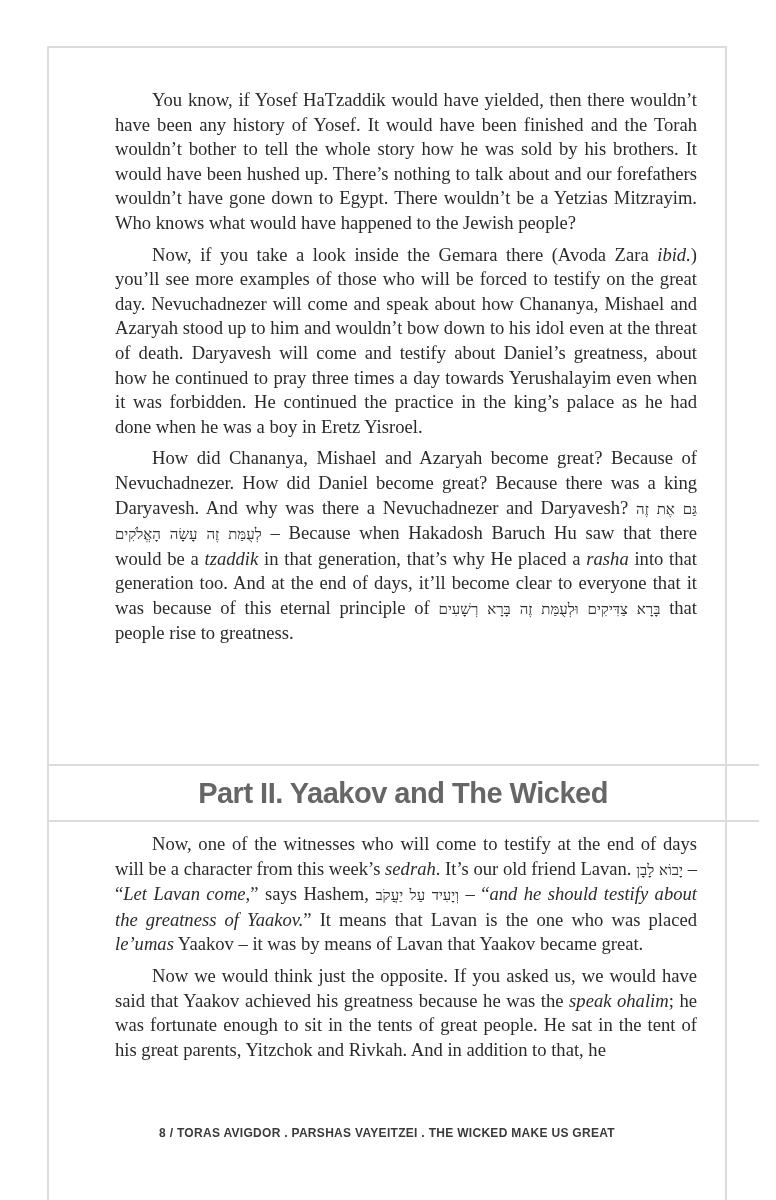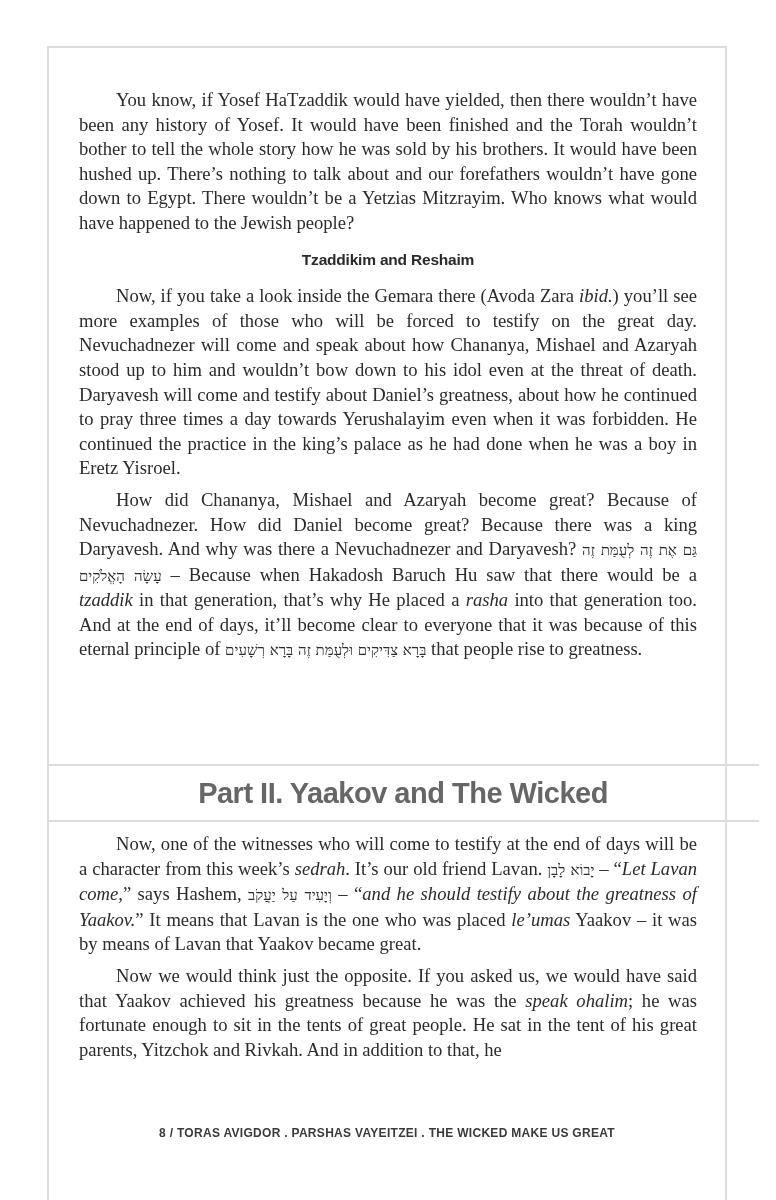--- a/index.html
+++ b/index.html
@@ -35,20 +35,21 @@
       line-height: 24.6px;
       text-align: justify;
       color: #2b2b2b;
     }
     .content p {
       margin: 0 0 7px 0;
       text-indent: 0;
     }
     .content p.indent {
       text-indent: 37px;
+      margin-left: 36px;
     }
     .content p .he {
       font-family: "DejaVu Serif", serif;
       font-size: 15px;
       direction: rtl;
       unicode-bidi: isolate;
     }
     .content em { }
     .subhead {
       text-align: center;
@@ -95,21 +96,20 @@
       color: #3a3a3a;
     }
   </style>
 </head>
 <body>
 
 <div class="page-frame"></div>
 
 <div class="content" id="block-top">
   <p class="indent">You know, if Yosef HaTzaddik would have yielded, then there wouldn’t have been any history of Yosef. It would have been finished and the Torah wouldn’t bother to tell the whole story how he was sold by his brothers. It would have been hushed up. There’s nothing to talk about and our forefathers wouldn’t have gone down to Egypt. There wouldn’t be a Yetzias Mitzrayim. Who knows what would have happened to the Jewish people?</p>
-  <div class="subhead">Tzaddikim and Reshaim</div>
   <p class="indent"><span>Now, if you take a look inside the Gemara there (Avoda Zara </span><em>ibid.</em><span>) you’ll see more examples of those who will be forced to testify on the great day. Nevuchadnezer will come and speak about how Chananya, Mishael and Azaryah stood up to him and wouldn’t bow down to his idol even at the threat of death. Daryavesh will come and testify about Daniel’s greatness, about how he continued to pray three times a day towards Yerushalayim even when it was forbidden. He continued the practice in the king’s palace as he had done when he was a boy in Eretz Yisroel.</span></p>
   <p class="indent"><span>How did Chananya, Mishael and Azaryah become great? Because of Nevuchadnezer. How did Daniel become great? Because there was a king Daryavesh. And why was there a Nevuchadnezer and Daryavesh? </span><span class="he" dir="rtl" lang="he">גַּם אֶת זֶה לְעֻמַּת זֶה עָשָׂה הָאֱלֹקִים</span><span> – Because when Hakadosh Baruch Hu saw that there would be a </span><em>tzaddik</em><span> in that generation, that’s why He placed a </span><em>rasha</em><span> into that generation too. And at the end of days, it’ll become clear to everyone that it was because of this eternal principle of </span><span class="he" dir="rtl" lang="he">בָּרָא צַדִּיקִים וּלְעֻמַּת זֶה בָּרָא רְשָׁעִים</span><span> that people rise to greatness.</span></p>
 </div>
 
 <div class="part-band">
   <div class="part-title">Part II. Yaakov and The Wicked</div>
 </div>
 
 <div class="content" id="block-bottom">
   <p class="indent"><span>Now, one of the witnesses who will come to testify at the end of days will be a character from this week’s </span><em>sedrah</em><span>. It’s our old friend Lavan. </span><span class="he" dir="rtl" lang="he">יָבוֹא לָבָן</span><span> – “</span><em>Let Lavan come,</em><span>” says Hashem, </span><span class="he" dir="rtl" lang="he">וְיָעִיד עַל יַעֲקֹב</span><span> – “</span><em>and he should testify about the greatness of Yaakov.</em><span>”  It means that Lavan is the one who was placed </span><em>le’umas</em><span> Yaakov – it was by means of Lavan that Yaakov became great.</span></p>

